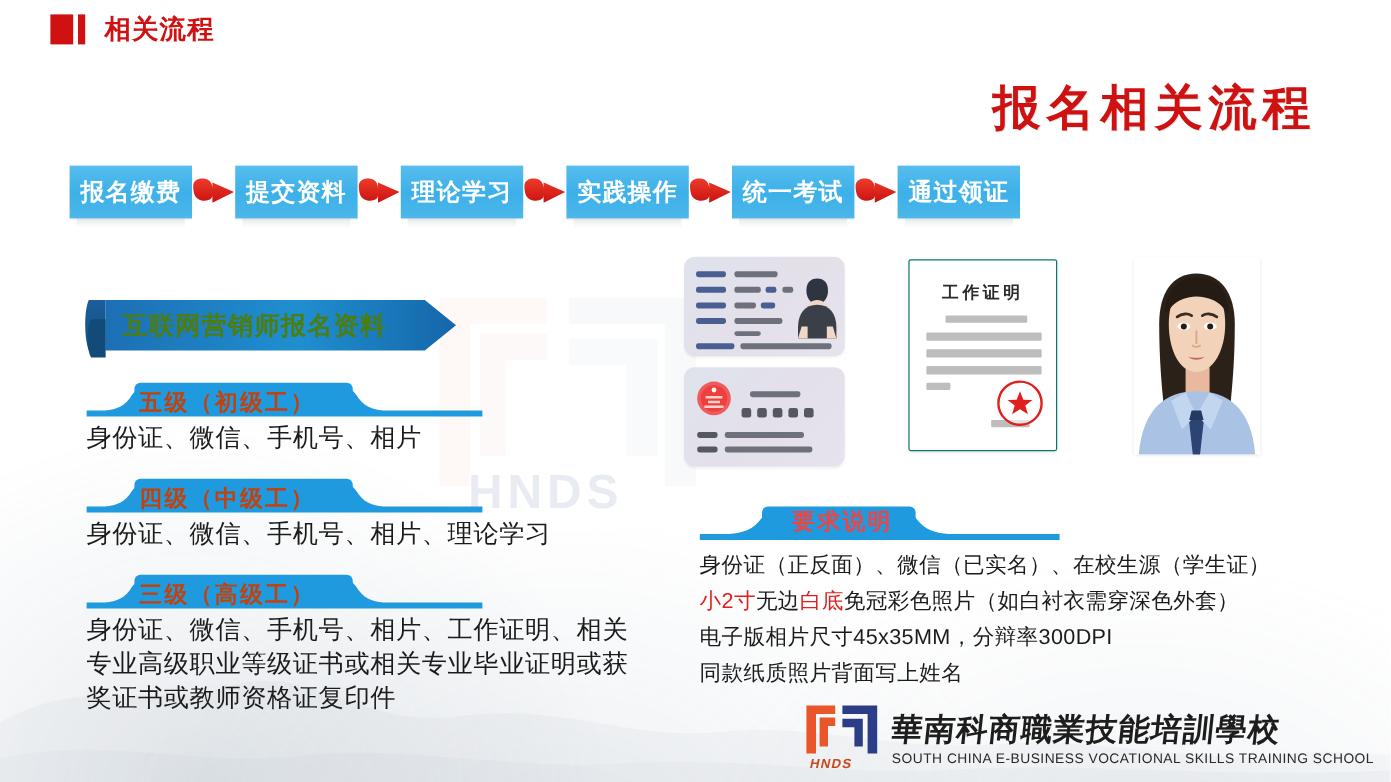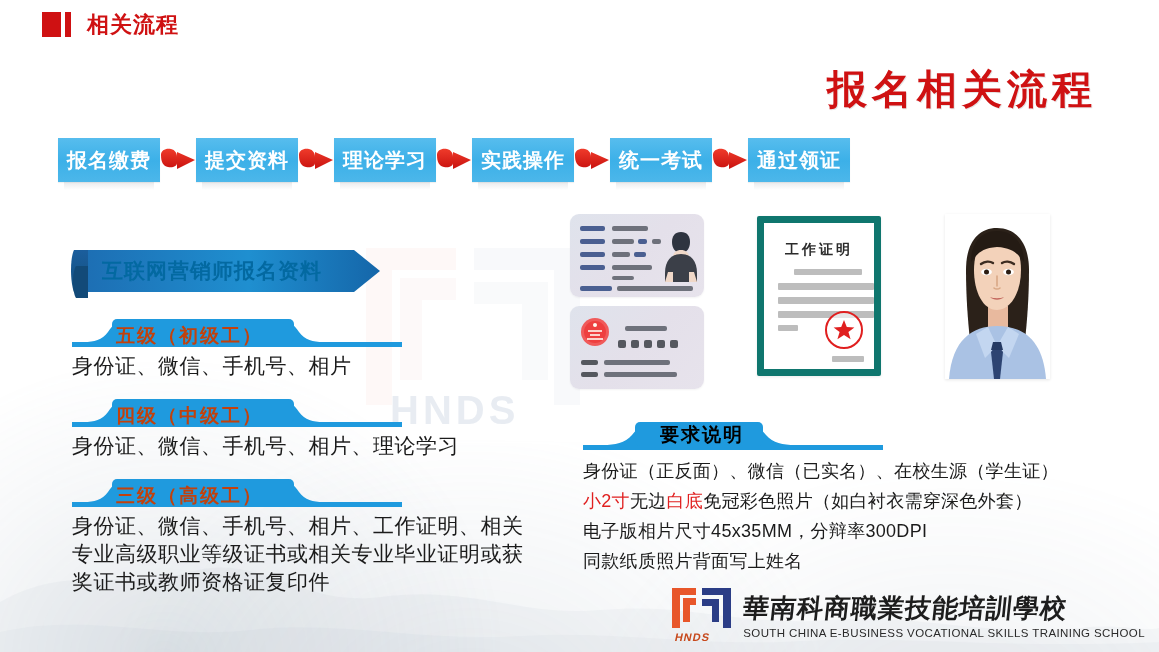--- a/index.html
+++ b/index.html
@@ -81,21 +81,21 @@
     content: ""; position: absolute; left: 6px; right: 6px; bottom: -8px; height: 8px;
     background: linear-gradient(180deg, rgba(150,160,170,.22), rgba(150,160,170,0));
   }
   .flow-arrow { width: 42px; height: 32px; margin: 0 -3px; position: relative; z-index: 2; }
 
   
   .ribbon { position: absolute; left: 68px; top: 236px; width: 320px; height: 78px; }
   .ribbon-label {
     position: absolute; left: 20px; top: 14px; width: 262px; height: 42px;
     display: flex; align-items: center;
-    color: #0369a1; font-size: 21px; font-weight: bold; letter-spacing: 1px;
+    color: #4d7c0f; font-size: 21px; font-weight: bold; letter-spacing: 1px;
     padding-left: 14px;
   }
 
   
   .lvl { position: absolute; }
   .lvl-tabwrap { position: relative; width: 400px; height: 30px; }
   .lvl-tabwrap svg { position: absolute; left: 0; top: 0; }
   .lvl-tab-text {
     position: absolute; left: 44px; top: 6px; height: 24px;
     display: flex; align-items: center;
@@ -114,21 +114,21 @@
     width: 134px; height: 83px; border-radius: 9px;
     background: linear-gradient(135deg, #dfe3ec 0%, #e4e0ea 50%, #e7e3ec 100%);
     position: relative; margin-bottom: 9px;
     box-shadow: 0 1px 2px rgba(0,0,0,.05);
   }
   .ln { position: absolute; border-radius: 2px; }
 
   
   .cert {
     position: absolute; left: 757px; top: 216px; width: 124px; height: 160px;
-    background: #ffffff; border: 7px solid #0f766e; border-radius: 2px;
+    background: #ffffff; border: 1px solid #0f766e; border-radius: 2px;
     box-shadow: 0 1px 3px rgba(0,0,0,.08);
   }
   .cert-title {
     position: absolute; left: 0; right: 0; top: 18px; text-align: center;
     font-size: 14px; font-weight: bold; color: #2b2b2b; letter-spacing: 3px;
   }
   .cert-line { position: absolute; background: #bdbdbd; border-radius: 1px; }
   .cert-stamp {
     position: absolute; right: 11px; bottom: 20px; width: 38px; height: 38px;
     border: 2.5px solid #e01f1f; border-radius: 50%;
@@ -141,21 +141,21 @@
     position: absolute; left: 945px; top: 214px; width: 105px; height: 165px;
     background: #ffffff; overflow: hidden;
     box-shadow: 0 1px 3px rgba(0,0,0,.10);
   }
 
   
   .req { position: absolute; left: 583px; top: 421px; }
   .req-tabwrap { position: relative; width: 500px; height: 30px; }
   .req-tab-text {
     position: absolute; left: 77px; top: 2px; height: 24px; display: flex; align-items: center;
-    color: #000000; font-size: 19px; font-weight: bold; letter-spacing: 2px;
+    color: #ef4444; font-size: 19px; font-weight: bold; letter-spacing: 2px;
   }
   .req-body { margin-top: 5px; font-size: 18px; color: #1b1b1b; line-height: 30px; letter-spacing: .3px; }
   .req-body div { white-space: nowrap; }
   .hl { color: #e01f1f; }
 
   
   .footer { position: absolute; right: 14px; bottom: 12px; display: flex; align-items: flex-end; }
   .footer-mark { position: relative; width: 66px; height: 56px; margin-right: 8px; }
   .footer-hnds {
     position: absolute; left: 6px; bottom: -3px;

